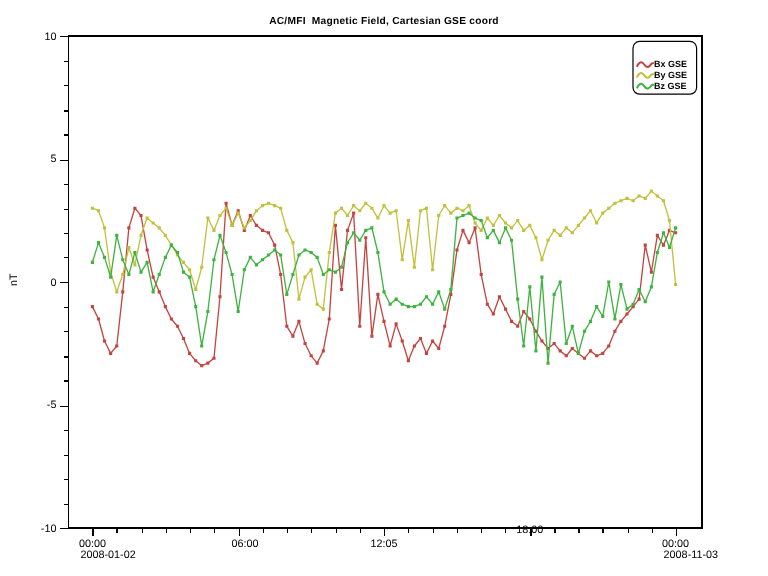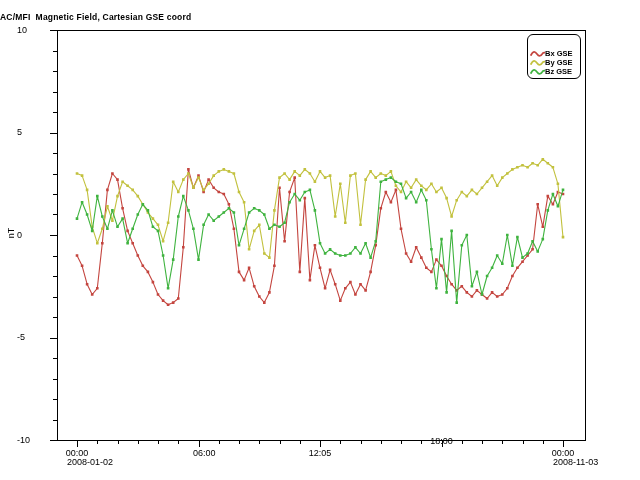--- a/index.html
+++ b/index.html
@@ -1,22 +1,22 @@
 <!DOCTYPE html>
 <html><head>
 <meta charset="utf-8">
 <style>
   html,body{margin:0;padding:0;background:#ffffff;}
   #canvas{position:relative;width:640px;height:480px;background:#ffffff;
           font-family:"Liberation Sans","DejaVu Sans",sans-serif;overflow:hidden;}
-  #chart-title{position:absolute;left:0;top:12px;width:640px;
+  #chart-title{position:absolute;left:0;top:12px;width:640px;text-align:center;
                font-size:8.5px;font-weight:700;color:#000;white-space:pre;letter-spacing:.2px;}
   #plot-svg{position:absolute;left:0;top:0;}
   .tick-label{position:absolute;font-size:9px;color:#000;white-space:nowrap;}
-  .ytick{text-align:left;width:30px;}
+  .ytick{text-align:right;width:30px;}
   .xtick{text-align:center;width:34px;}
   .date-label{position:absolute;font-size:9px;color:#000;white-space:nowrap;}
   #y-axis-title{position:absolute;left:6px;top:228px;font-size:9px;color:#000;
                 transform:rotate(-90deg);transform-origin:center;}
   #legend{position:absolute;left:527px;top:34px;width:54px;border:1px solid #000;
           border-radius:6px;background:#fff;padding:14px 3px 2px 2px;box-sizing:border-box;}
   .legend-row{display:flex;align-items:center;height:9px;}
   .legend-swatch{width:15px;height:8px;flex:0 0 15px;}
   .legend-label{font-size:7.5px;font-weight:700;color:#000;white-space:pre;line-height:8px;}
 </style>

